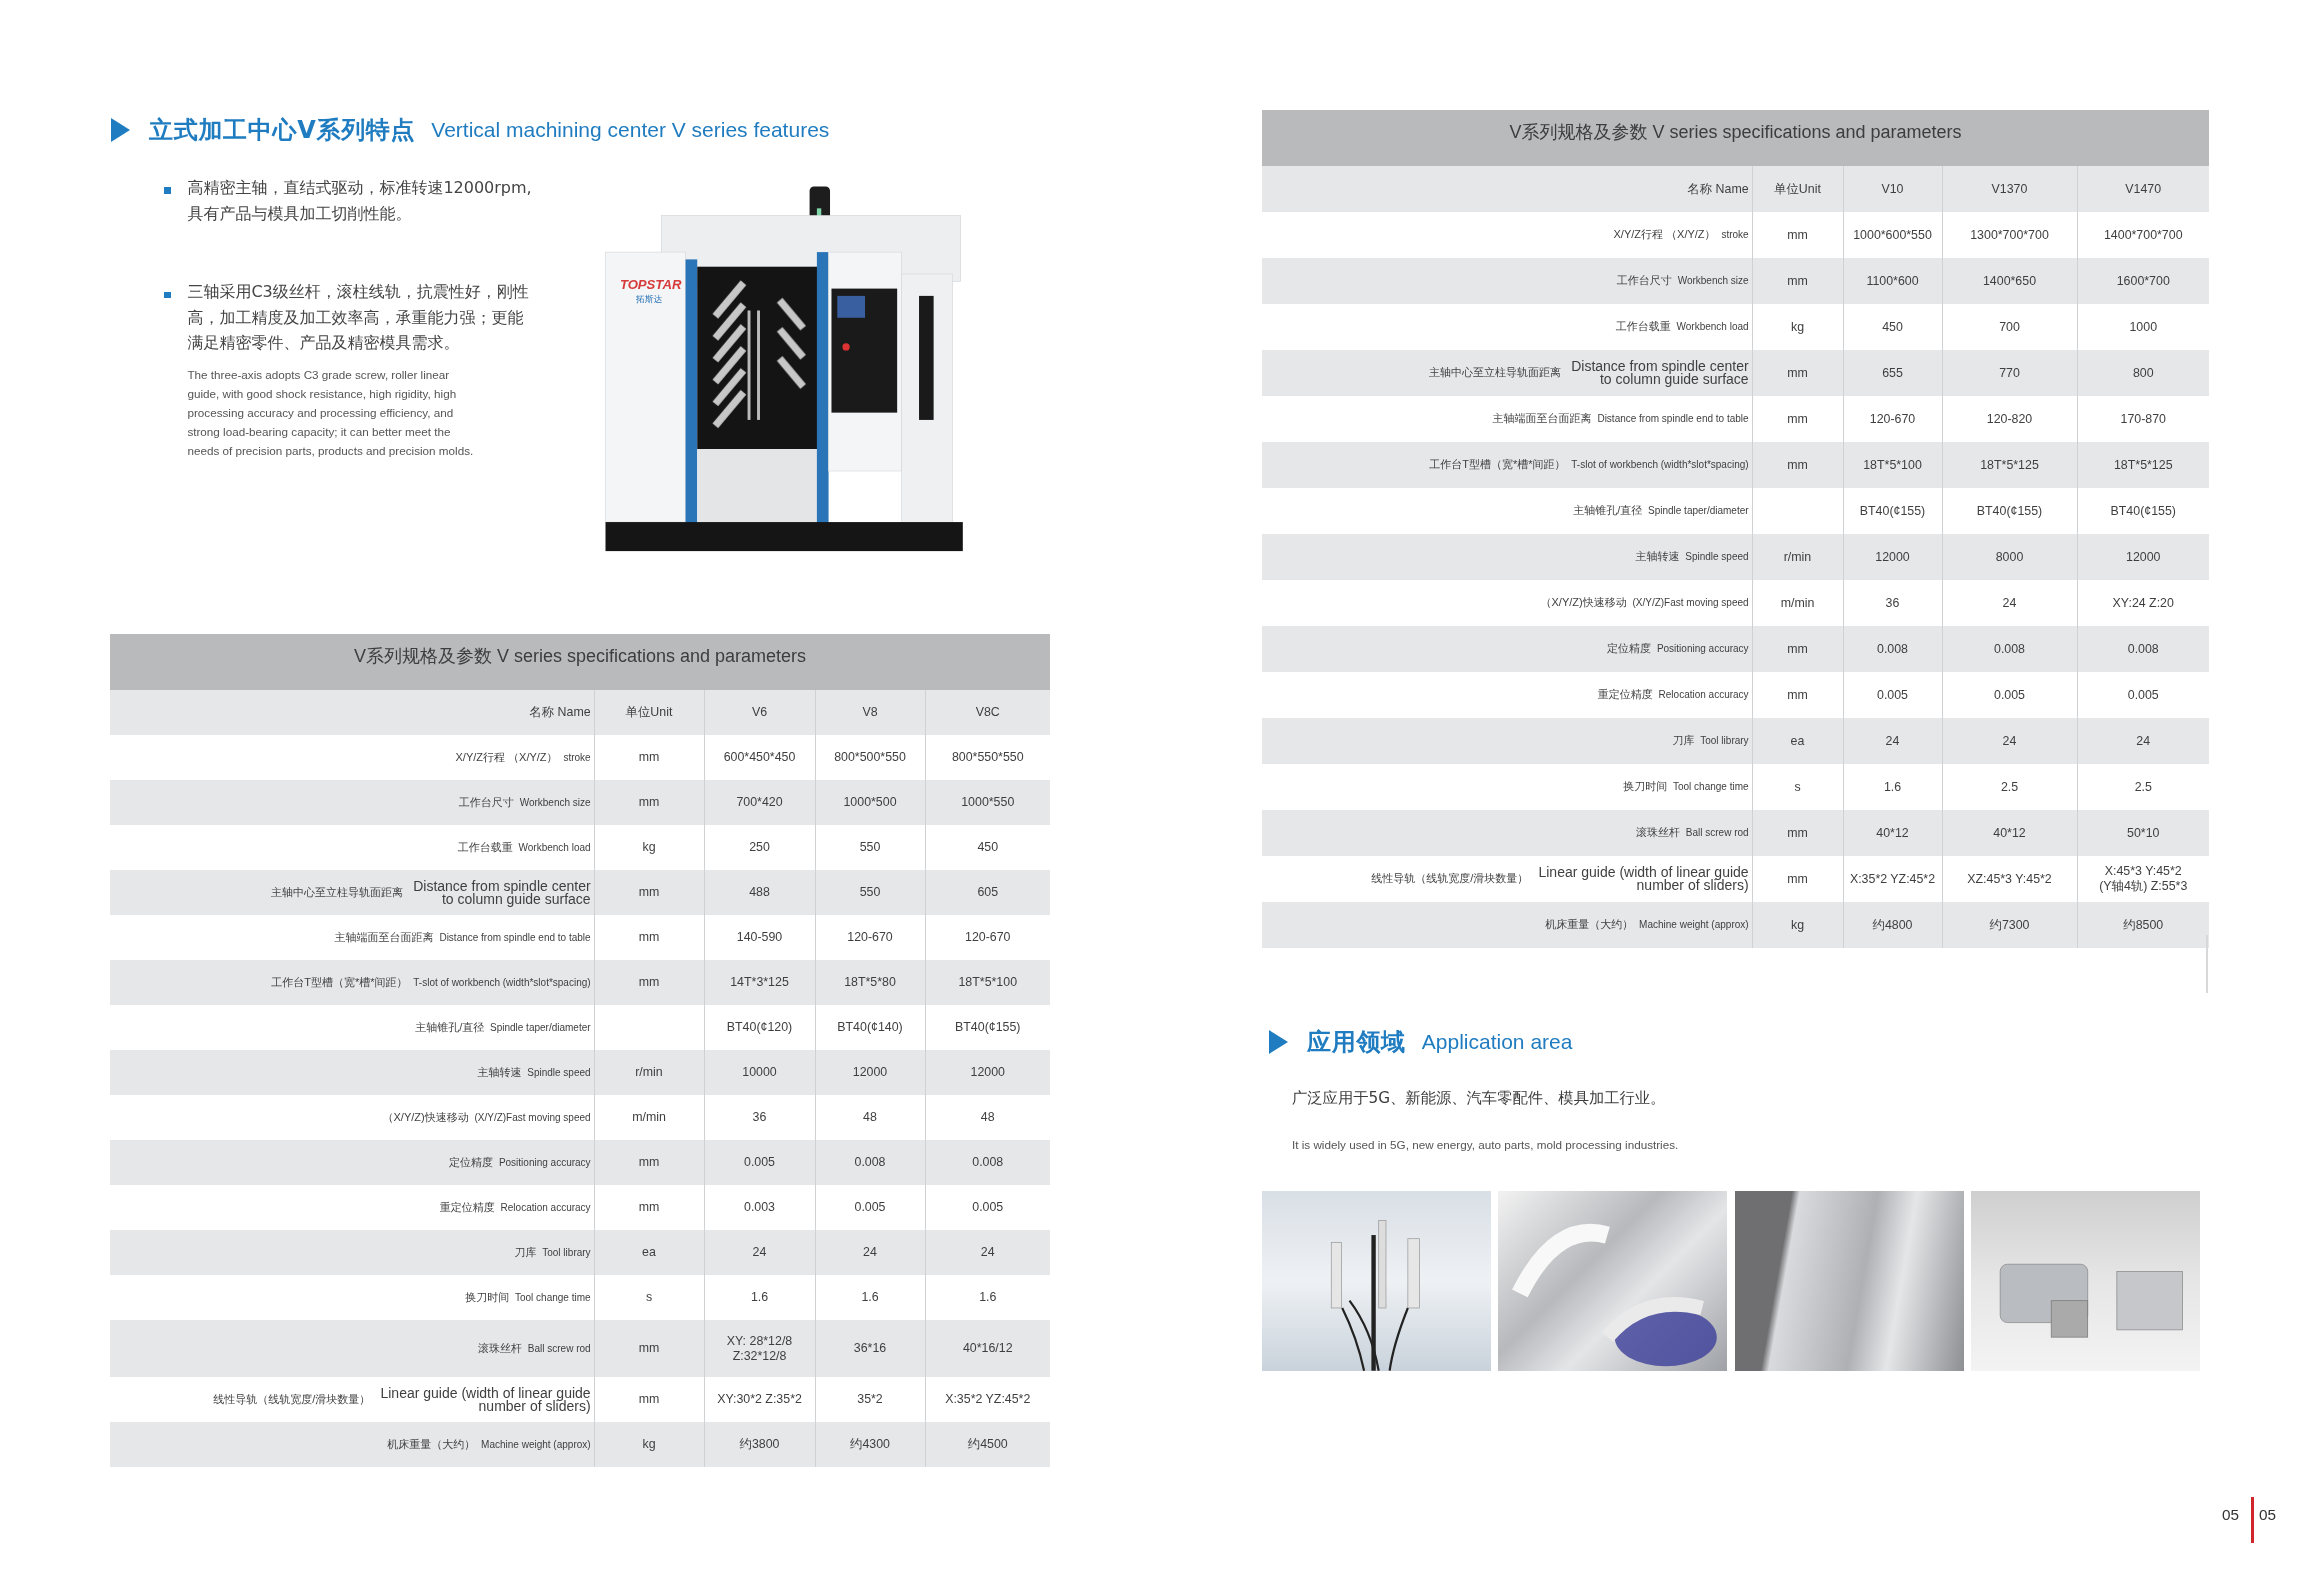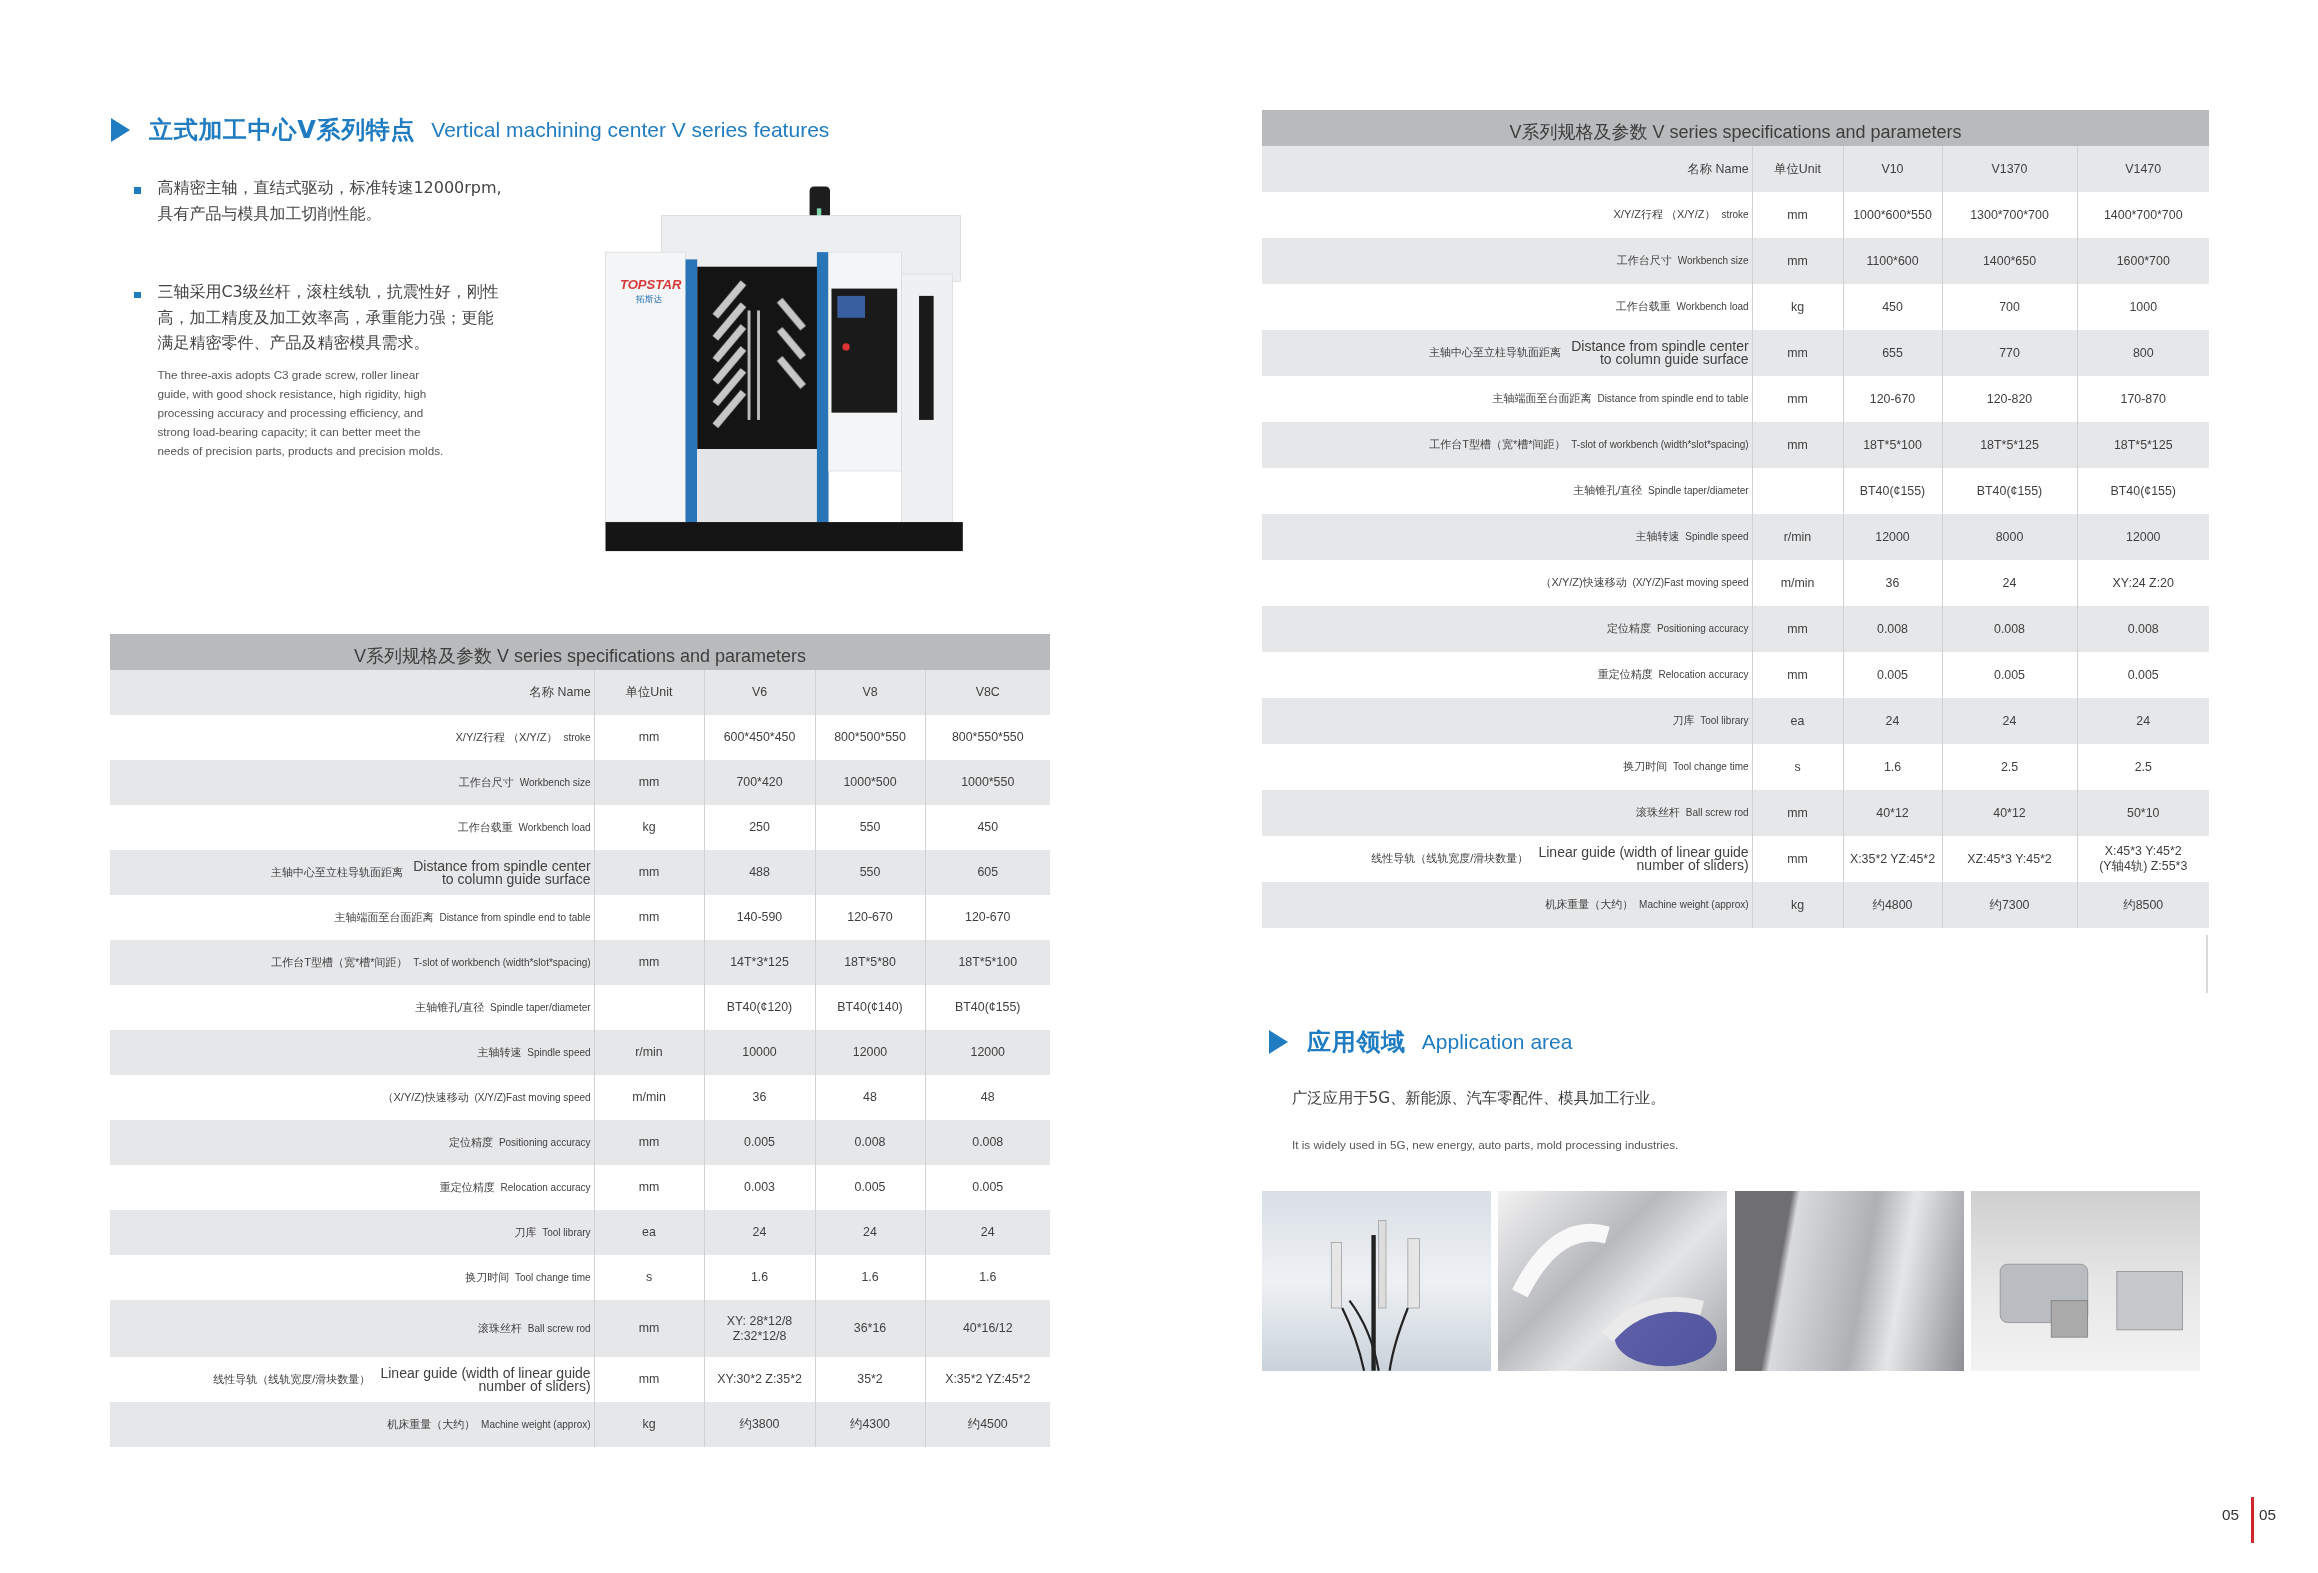--- a/index.html
+++ b/index.html
@@ -4,31 +4,31 @@
 <style>
   * { box-sizing: border-box; margin: 0; padding: 0; }
   html, body { width: 2319px; height: 1574px; background: #ffffff; overflow: hidden; }
   body { position: relative; font-family: "DejaVu Sans", "Liberation Sans", sans-serif; color: #3a3a3a; }
 
   .section-title { position: absolute; display: flex; align-items: center; white-space: nowrap; }
   .section-title .arrow { width: 0; height: 0; border-top: 12.4px solid transparent; border-bottom: 12.4px solid transparent; border-left: 19px solid #1f7cc0; margin-right: 19px; }
   .section-title .zh { font-weight: bold; color: #1f7cc0; font-size: 24px; margin-right: 16px; letter-spacing: 0.7px; }
   .section-title .en { color: #1f7cc0; font-size: 21px; font-family: "Liberation Sans", sans-serif; }
 
-  .features { position: absolute; left: 134px; top: 175px; width: 380px; }
+  .features { position: absolute; left: 164px; top: 175px; width: 380px; }
   .feature { position: relative; padding-left: 23.4px; }
   .feature .bullet { position: absolute; left: 0; top: 12.4px; width: 6.6px; height: 6.6px; background: #1f7cc0; }
   .feature .zh { font-size: 16px; line-height: 25.6px; color: #444; }
   .feature .en { font-size: 11.7px; line-height: 19px; color: #555; margin-top: 8.8px; font-family: "Liberation Sans", sans-serif; }
   .feature + .feature { margin-top: 53px; }
 
   .machine { position: absolute; left: 598px; top: 179px; width: 394px; height: 387px; }
 
   table.spec { position: absolute; border-collapse: collapse; table-layout: fixed; font-family: "Liberation Sans", sans-serif; }
-  table.spec caption { background: #b8babc; color: #3d3d3d; font-size: 18px; height: 36px; line-height: 44px; text-align: center; caption-side: top; }
+  table.spec caption { background: #b8babc; color: #3d3d3d; font-size: 18px; height: 56px; line-height: 44px; text-align: center; caption-side: top; }
   table.spec td, table.spec th { font-weight: normal; font-size: 12.4px; color: #3f3f3f; text-align: center; border-left: 1.5px solid #cfd1d3; padding: 0 2.9px; line-height: 14.6px; }
   table.spec td.name, table.spec th.name { text-align: right; padding-left: 4px; border-left: none; }
   table.spec tr.odd { background: #e6e7e9; }
   table.spec tr.even { background: #ffffff; }
   table.spec .name .n-zh { font-size: 11px; }
   table.spec .name .n-en { font-size: 10px; }
   .twoline { display: inline-block; vertical-align: middle; line-height: 13px; margin-left: 10.2px; font-size: 14px; }
   .multi { line-height: 13px; }
 
   #tbl-left { left: 110px; top: 634px; width: 940px; }

